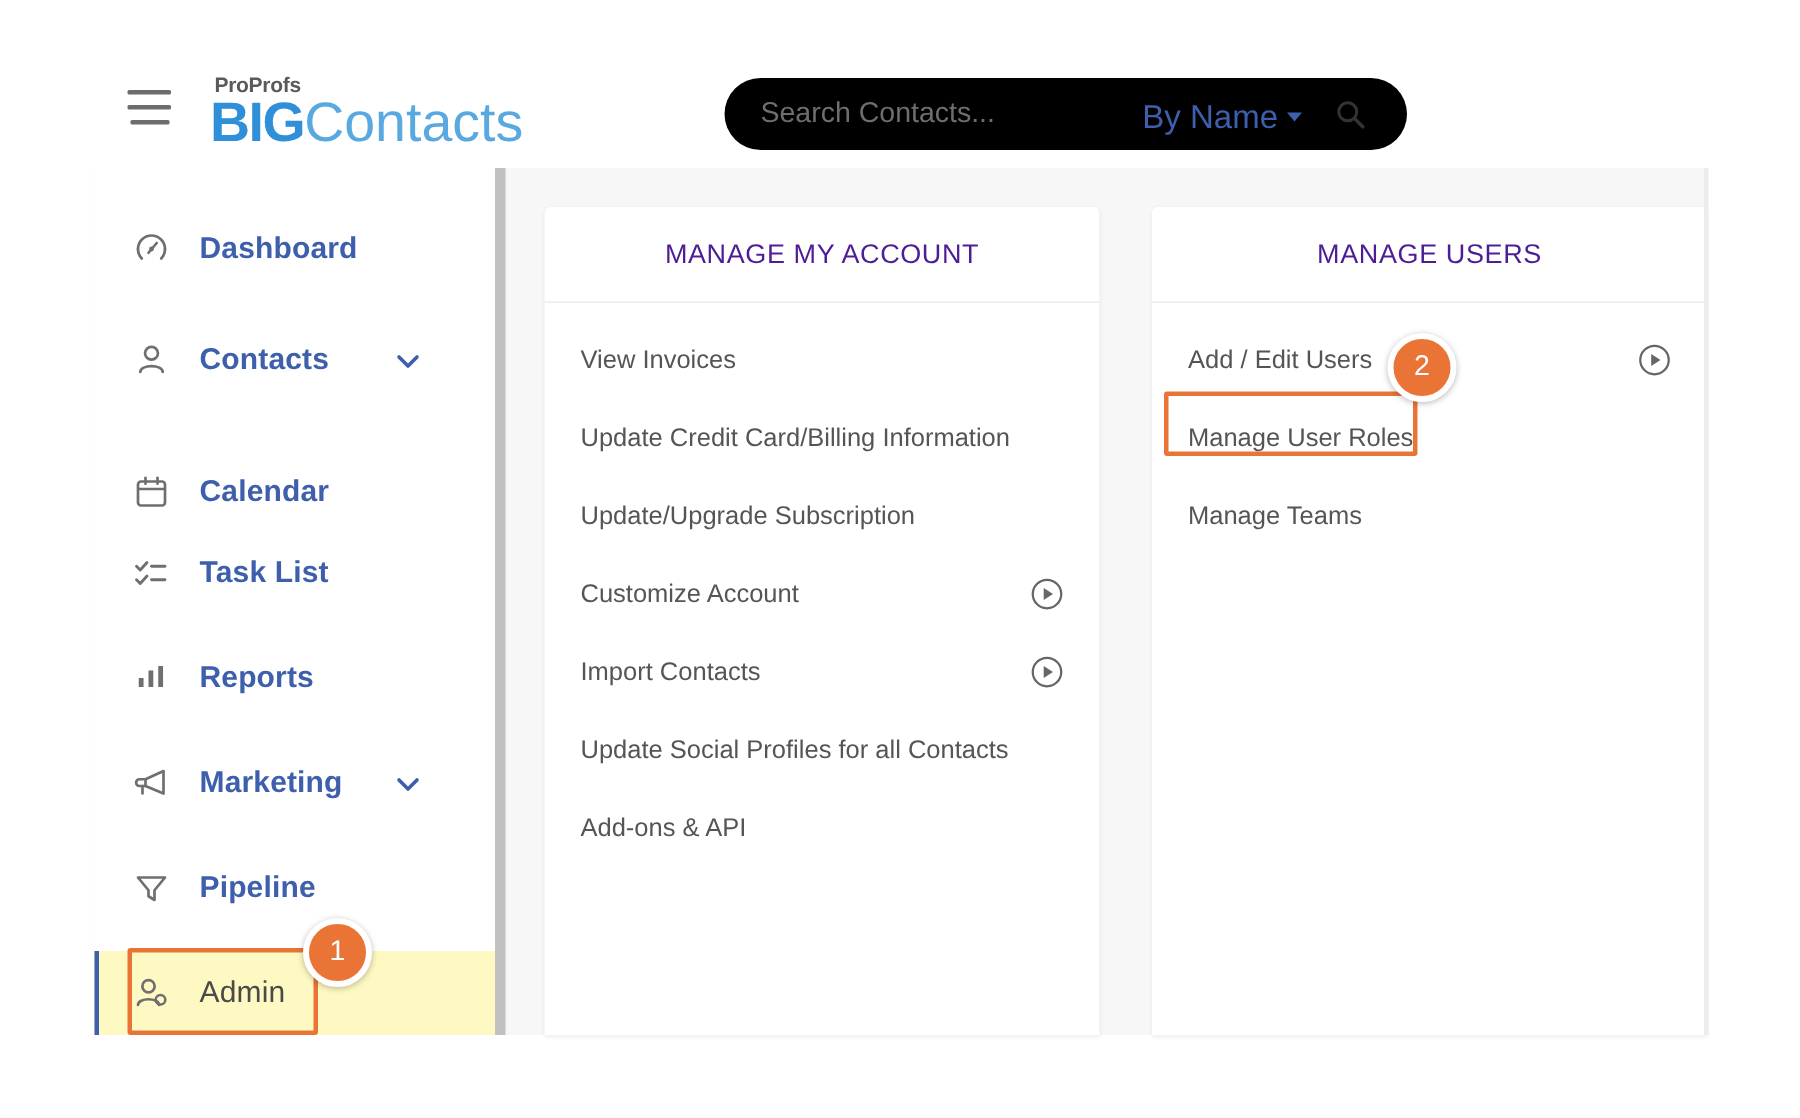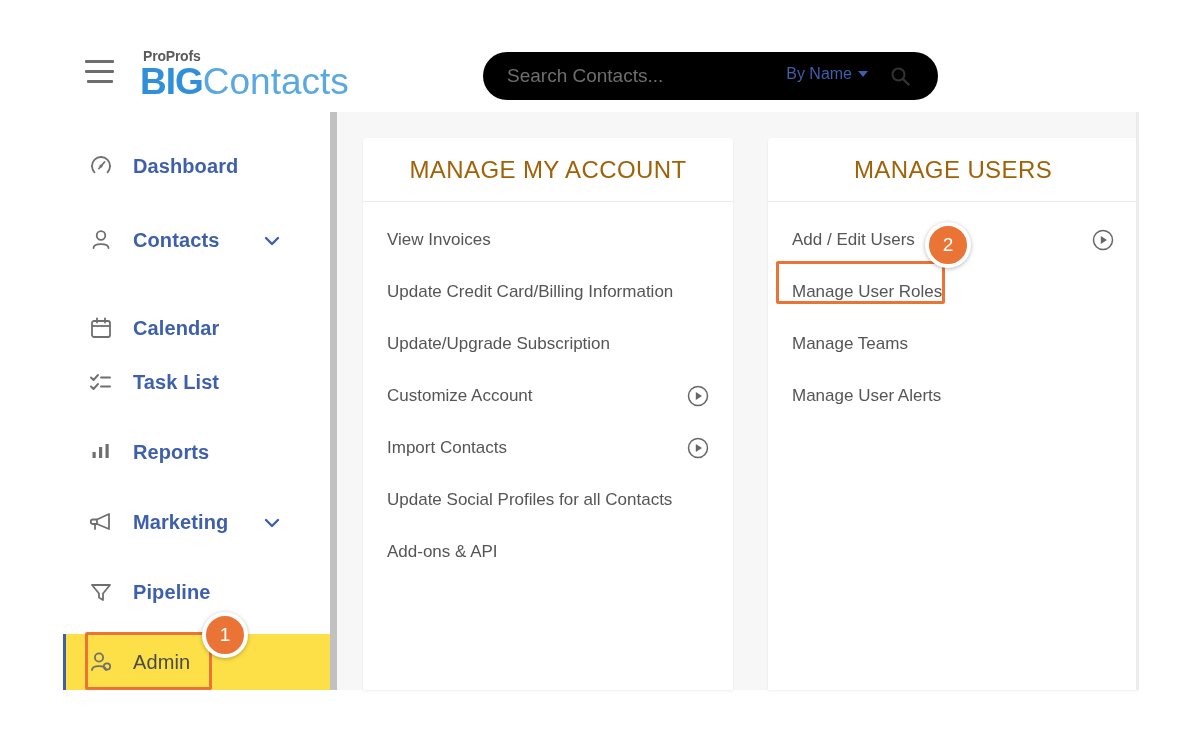--- a/index.html
+++ b/index.html
@@ -88,21 +88,21 @@
     background: transparent;
     outline: none;
     font-family: "Liberation Sans", sans-serif;
     font-size: 19px;
     color: #6e6e6e;
   }
   .search-input::placeholder { color: #6e6e6e; opacity: 1; }
   .search-by {
     position: absolute;
     right: 70px; top: 13px;
-    font-size: 16px;
+    font-size: 22px;
     color: #3e5fac;
     cursor: pointer;
     white-space: nowrap;
   }
   .caret-down {
     display: inline-block;
     margin-left: 6px;
     width: 0; height: 0;
     border-left: 5px solid transparent;
     border-right: 5px solid transparent;
@@ -155,21 +155,21 @@
     color: #3e5fac;
     letter-spacing: 0.1px;
     white-space: nowrap;
   }
   .nav-chev {
     position: absolute;
     left: 200px;
     width: 16px; height: 16px;
   }
   .nav-item.active {
-    background: #fde047;
+    background: #fef9c3;
     padding-left: 20px;
   }
   .nav-item.active .nav-label { color: #4a4a4a; font-weight: normal; }
   .nav-accent {
     position: absolute;
     left: 0; top: 0;
     width: 3px; height: 56px;
     background: #3e5fac;
   }
   .sidebar-shadow {
@@ -204,22 +204,22 @@
   .card-a { left: 300px; width: 370px; height: 552px; }
   .card-b { left: 705px; width: 370px; height: 552px; text-align: center; }
   .card-header {
     height: 64px;
     border-bottom: 1px solid #ececec;
     display: flex;
     align-items: center;
     justify-content: center;
   }
   .card-title {
-    font-size: 24px;
-    color: #a16207;
+    font-size: 18px;
+    color: #4c1d95;
     letter-spacing: 0.4px;
     font-weight: normal;
   }
   .card-list { padding-top: 12px; }
   .card-row {
     position: relative;
     height: 52px;
     display: flex;
     align-items: center;
     padding: 0 24px;
@@ -483,23 +483,20 @@
         </div>
 
         <div class="card-row">
           <span class="row-label">Manage User Roles</span>
         </div>
 
         <div class="card-row">
           <span class="row-label">Manage Teams</span>
         </div>
 
-        <div class="card-row">
-          <span class="row-label">Manage User Alerts</span>
-        </div>
       </div>
     </div>
   </div>
 
   <div class="right-divider"></div>
 
   <div class="hl-box hl-admin"></div>
   <div class="hl-box hl-roles"></div>
 
   <div class="badge badge-1">

